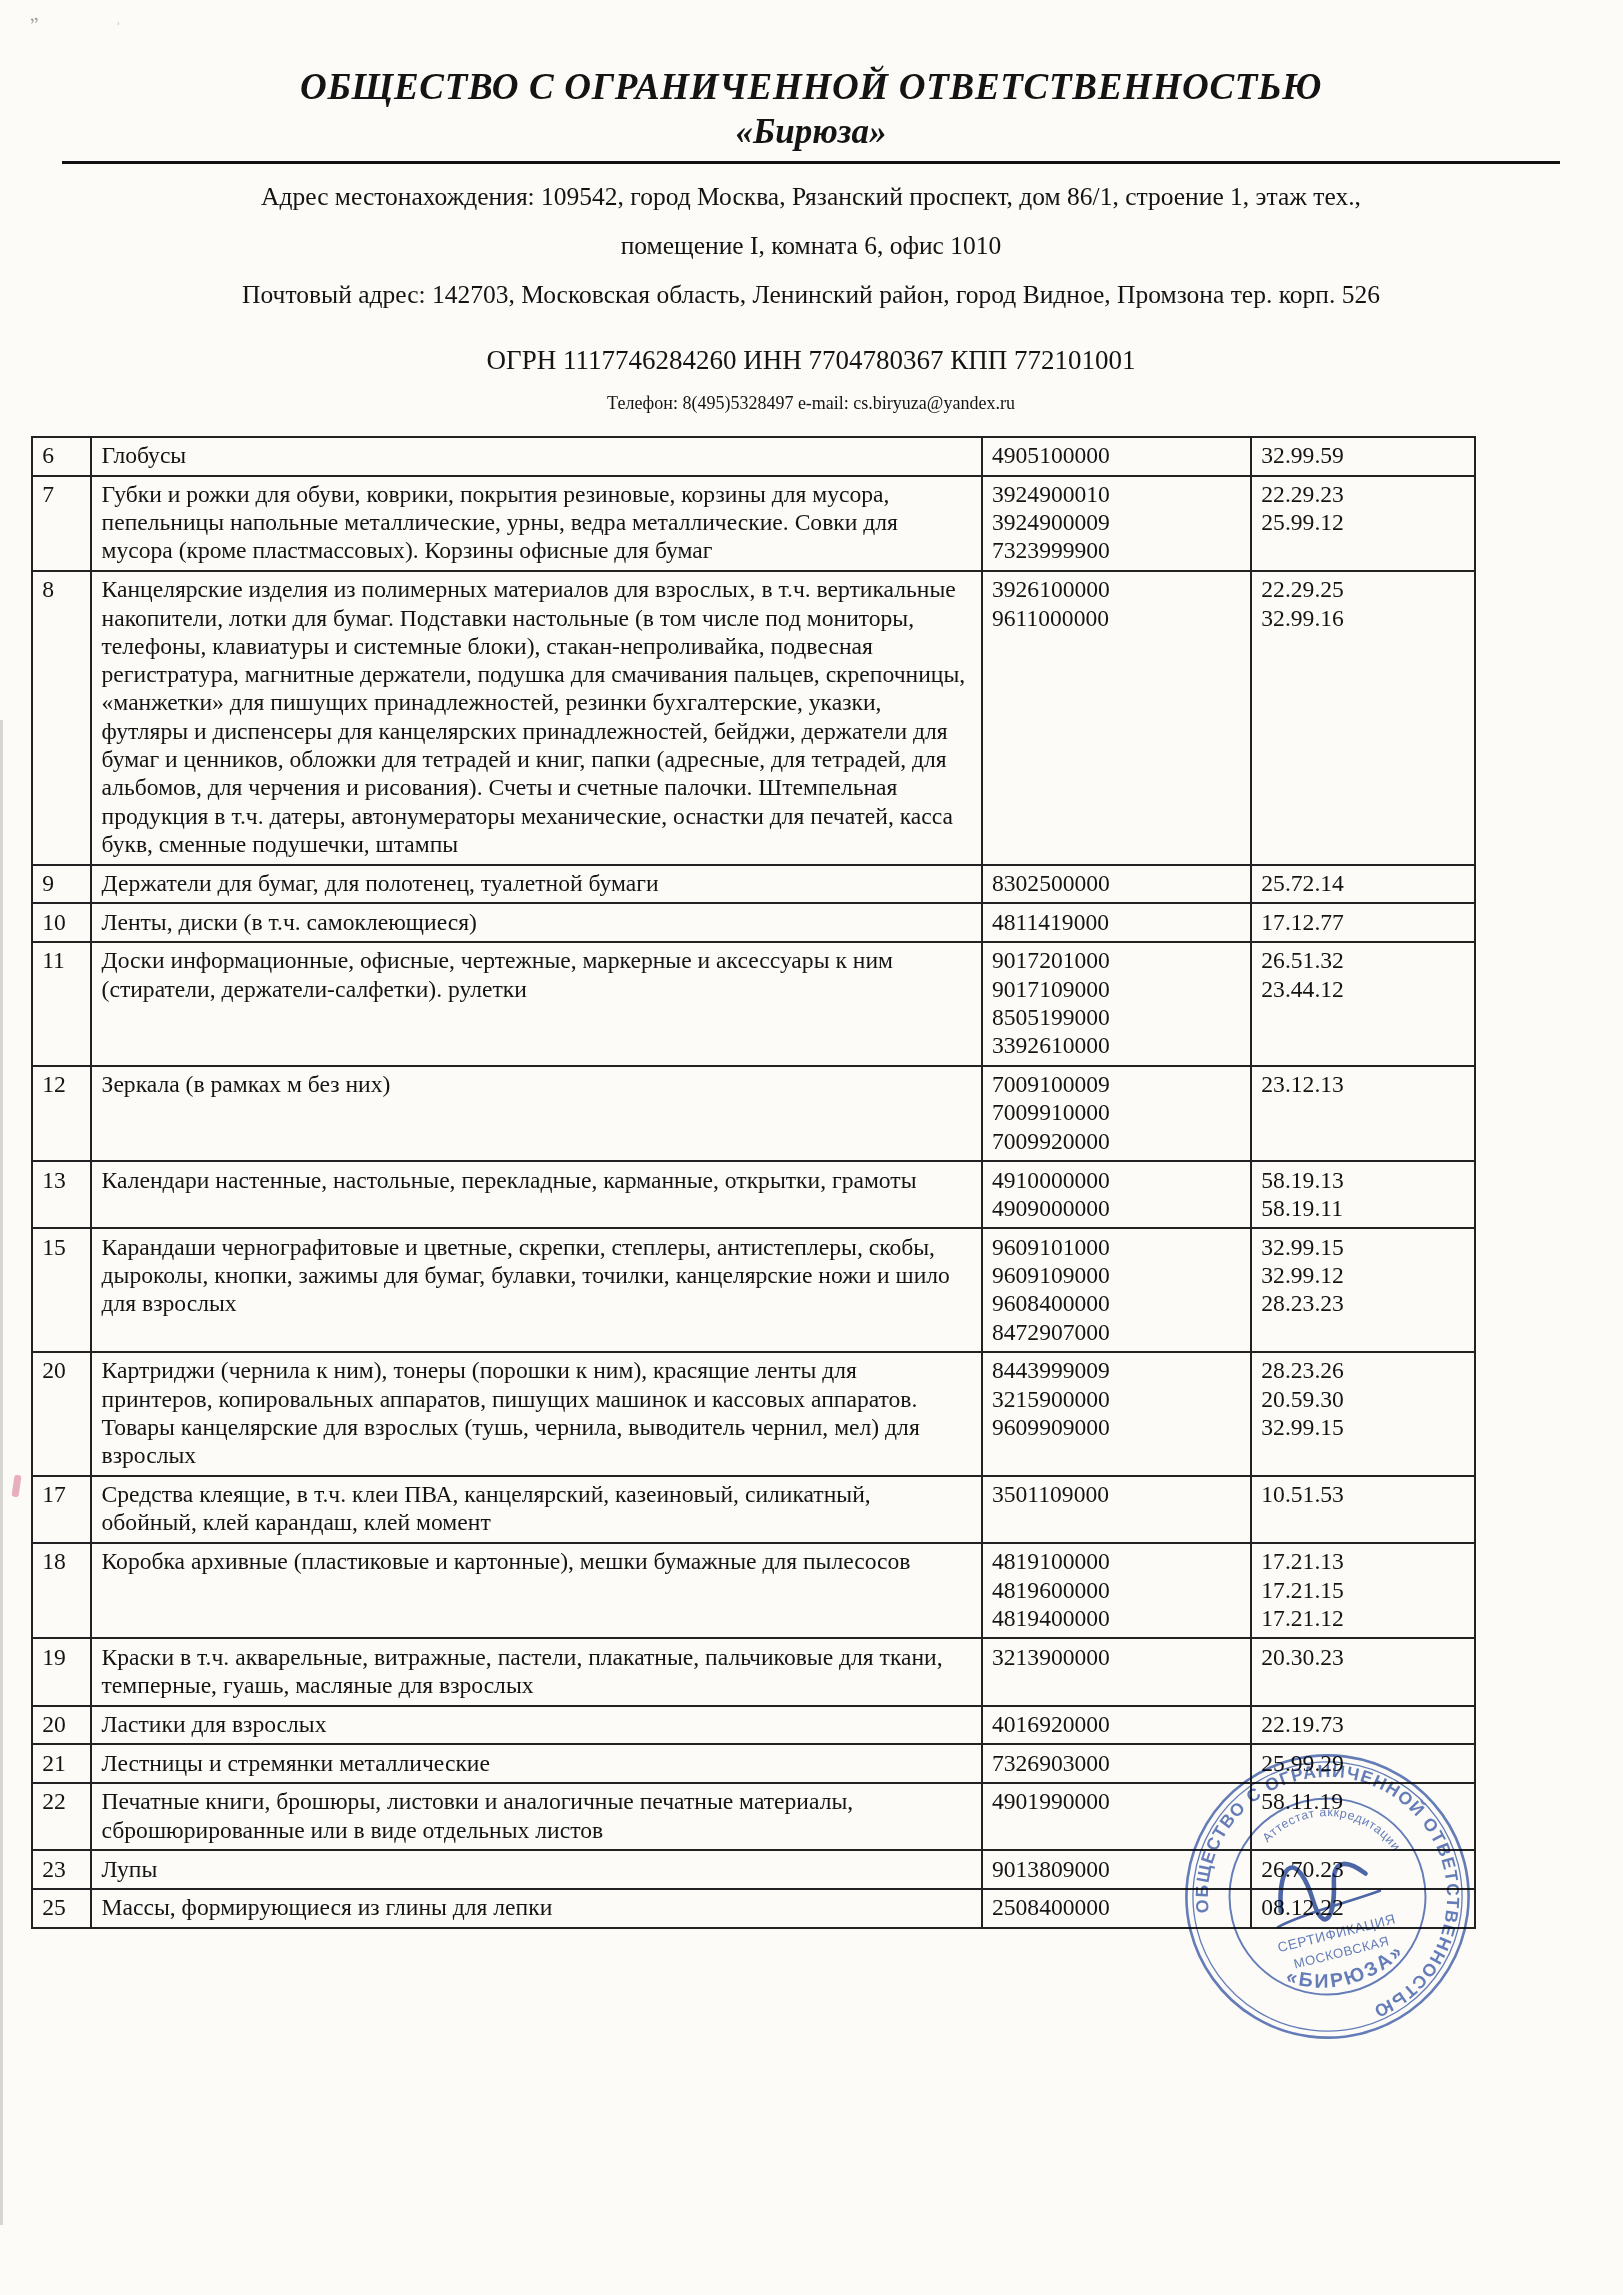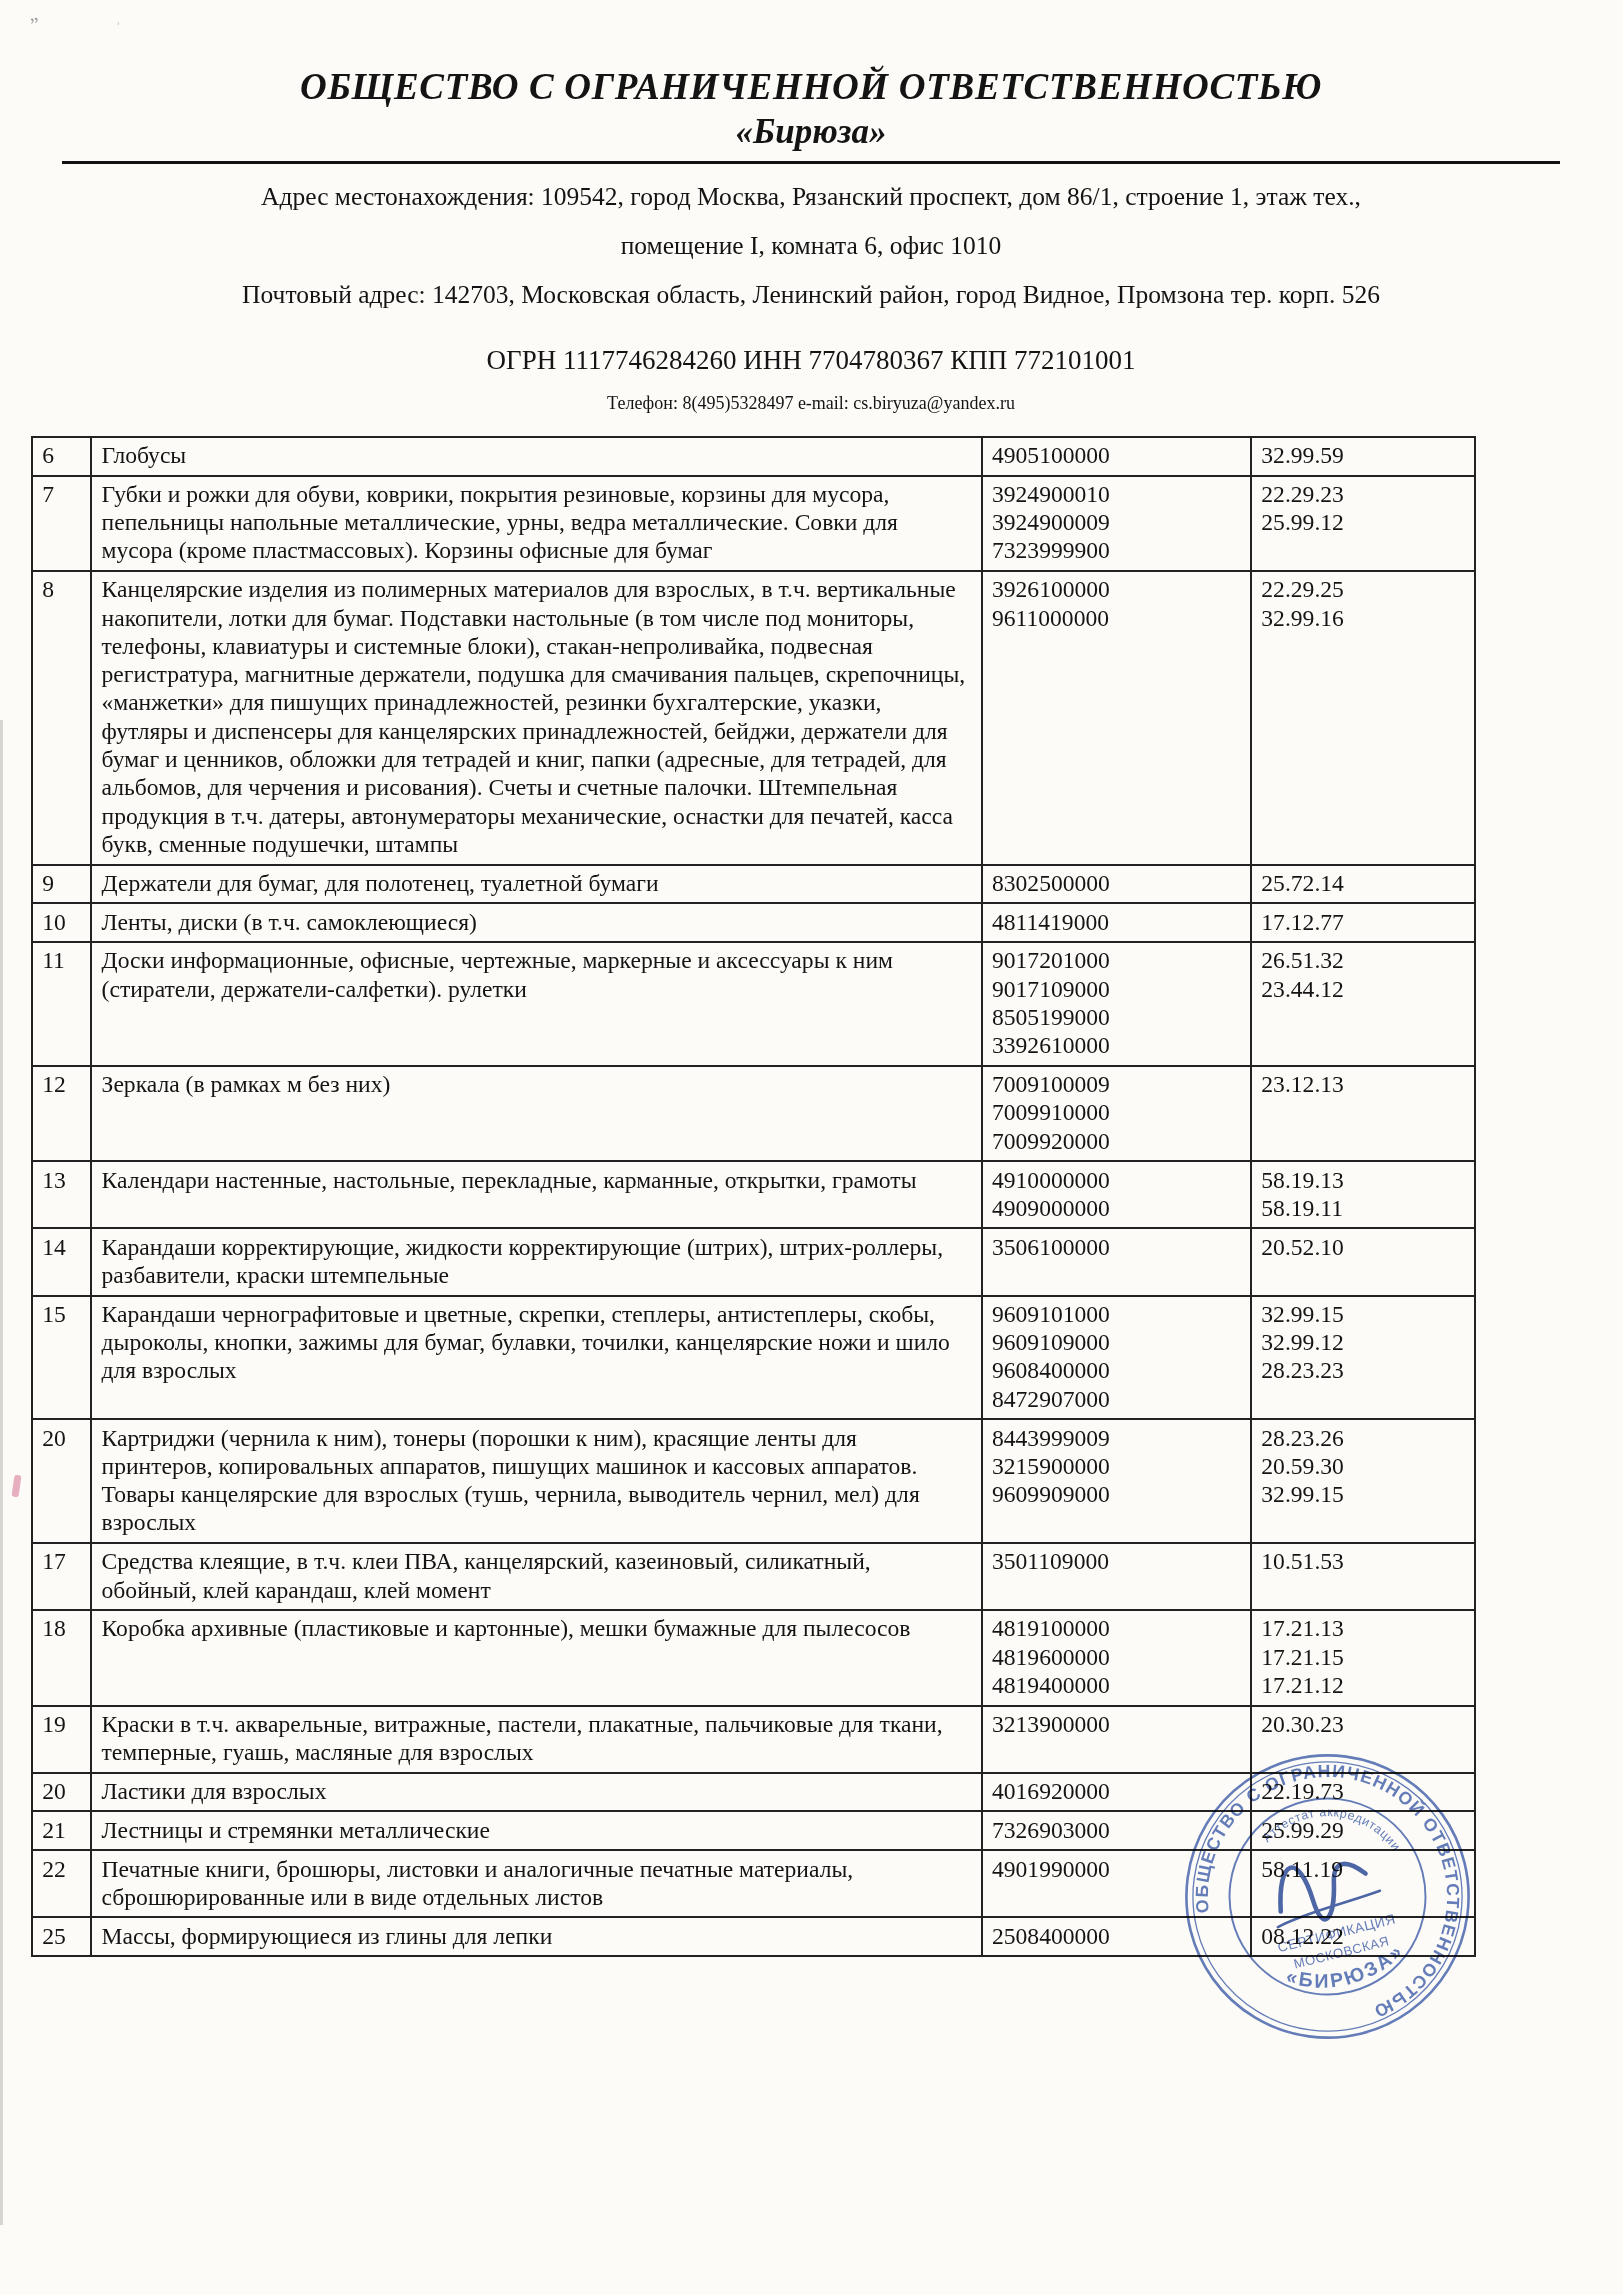--- a/index.html
+++ b/index.html
@@ -236,30 +236,20 @@
           <td class="col-codes">
             <div>4910000000</div>
             <div>4909000000</div>
           </td>
           <td class="col-okpd">
             <div>58.19.13</div>
             <div>58.19.11</div>
           </td>
         </tr>
         <tr>
-          <td class="col-num">14</td>
-          <td class="col-desc">Карандаши корректирующие, жидкости корректирующие (штрих), штрих-роллеры, разбавители, краски штемпельные</td>
-          <td class="col-codes">
-            <div>3506100000</div>
-          </td>
-          <td class="col-okpd">
-            <div>20.52.10</div>
-          </td>
-        </tr>
-        <tr>
           <td class="col-num">15</td>
           <td class="col-desc">Карандаши чернографитовые и цветные, скрепки, степлеры, антистеплеры, скобы, дыроколы, кнопки, зажимы для бумаг, булавки, точилки, канцелярские ножи и шило для взрослых</td>
           <td class="col-codes">
             <div>9609101000</div>
             <div>9609109000</div>
             <div>9608400000</div>
             <div>8472907000</div>
           </td>
           <td class="col-okpd">
             <div>32.99.15</div>
@@ -336,20 +326,30 @@
           </td>
         </tr>
         <tr>
           <td class="col-num">22</td>
           <td class="col-desc">Печатные книги, брошюры, листовки и аналогичные печатные материалы, сброшюрированные или в виде отдельных листов</td>
           <td class="col-codes">
             <div>4901990000</div>
           </td>
           <td class="col-okpd">
             <div>58.11.19</div>
+          </td>
+        </tr>
+        <tr>
+          <td class="col-num">23</td>
+          <td class="col-desc">Лупы</td>
+          <td class="col-codes">
+            <div>9013809000</div>
+          </td>
+          <td class="col-okpd">
+            <div>26.70.23</div>
           </td>
         </tr>
         <tr>
           <td class="col-num">25</td>
           <td class="col-desc">Массы, формирующиеся из глины для лепки</td>
           <td class="col-codes">
             <div>2508400000</div>
           </td>
           <td class="col-okpd">
             <div>08.12.22</div>

